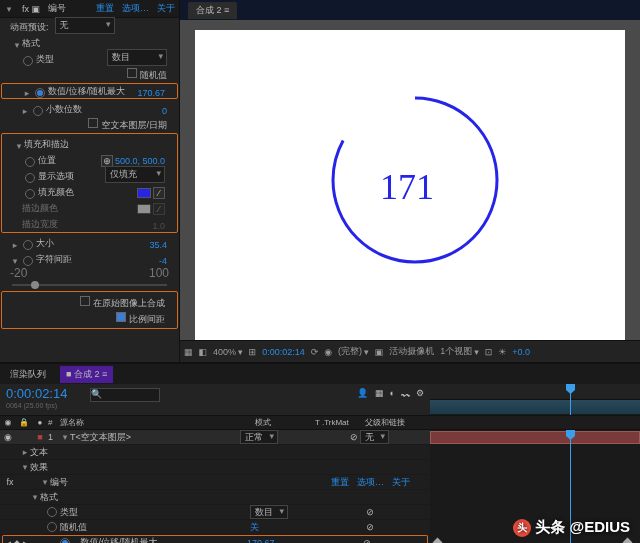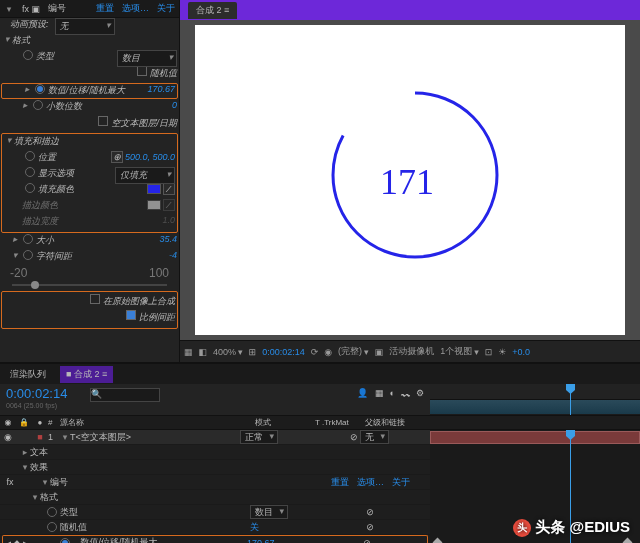--- a/index.html
+++ b/index.html
@@ -3,44 +3,44 @@
 <meta charset="utf-8">
 <style>
   * { box-sizing: border-box; margin: 0; padding: 0; font-family: "Microsoft YaHei", Arial, sans-serif; }
   body { background: #1e1e1e; color: #b8b8b8; font-size: 9px; width: 640px; height: 543px; overflow: hidden; position: relative; }
   
   .top-region { display: flex; height: 362px; }
   
   
   .fx-panel { width: 180px; background: #232323; border-right: 1px solid #111; display: flex; flex-direction: column; }
   .fx-tabs { height: 18px; background: #1a1a1a; border-bottom: 1px solid #111; display: flex; align-items: center; padding: 0 4px; gap: 8px; }
-  .fx-row { display: flex; align-items: flex-start; height: 16px; padding: 0 2px; font-style: italic; }
+  .fx-row { display: flex; align-items: flex-end; height: 16px; padding: 0 12px; }
   .fx-val { color: #288ce8; margin-left: auto; }
   .tw { color: #888; display: inline-block; width: 10px; text-align: center; cursor: pointer; }
   .stopwatch { width: 10px; height: 10px; border: 1px solid #666; border-radius: 50%; margin: 0 3px; position: relative; }
   .stopwatch.on::after { content: ""; position: absolute; inset: 1px; background: #3a7fd6; border-radius: 50%; }
   .indent1 { padding-left: 10px; }
   .indent2 { padding-left: 20px; }
   .indent3 { padding-left: 30px; }
   .hl-box { border: 1px solid #d66a1e; border-radius: 2px; }
   .dropdown { background: #1a1a1a; border: 1px solid #444; padding: 1px 14px 1px 4px; color: #b8b8b8; position: relative; min-width: 60px; }
   .dropdown::after { content: "▾"; position: absolute; right: 3px; color: #888; }
   .checkbox { width: 10px; height: 10px; border: 1px solid #666; display: inline-block; margin-right: 3px; }
   .checkbox.on { background: #3a7fd6; }
   .color-chip { width: 14px; height: 10px; display: inline-block; border: 1px solid #555; }
   .fill-row { display: flex; align-items: center; gap: 2px; }
   .btn-tiny { width: 12px; height: 12px; border: 1px solid #555; background: #2a2a2a; display: inline-flex; align-items: center; justify-content: center; }
   .slider-track { position: relative; height: 2px; background: #444; margin: 4px 2px; }
   .slider-thumb { position: absolute; width: 8px; height: 8px; background: #888; border-radius: 50%; top: -3px; }
   
   
   .preview-wrap { flex: 1; background: #2c2c2c; display: flex; flex-direction: column; }
-  .preview-tabs { height: 20px; background: #6d28d9; display: flex; align-items: center; padding: 0 8px; }
+  .preview-tabs { height: 20px; background: #0f172a; display: flex; align-items: center; padding: 0 8px; }
   .preview-tab { background: #2c2c2c; padding: 2px 8px; border-radius: 2px 2px 0 0; }
-  .canvas-area { flex: 1; display: flex; align-items: center; justify-content: center; background: #4a4a4a; position: relative; }
+  .canvas-area { flex: 1; display: flex; align-items: flex-end; justify-content: center; background: #4a4a4a; position: relative; }
   .canvas { width: 430px; height: 310px; background: #fff; position: relative; }
   .ring { position: absolute; left: 130px; top: 60px; }
   .ring svg circle { fill: none; stroke: #2524e8; stroke-width: 3; }
   .big-num { position: absolute; left: 185px; top: 136px; font-size: 36px; color: #2524e8; font-family: "Times New Roman", serif; }
   .preview-footer { height: 22px; background: #232323; display: flex; align-items: center; gap: 6px; padding: 0 4px; border-top: 1px solid #111; }
   .pf-item { color: #9a9a9a; display: flex; align-items: center; gap: 2px; }
   .pf-blue { color: #288ce8; }
   
   
   .timeline { background: #1e1e1e; border-top: 2px solid #111; }

